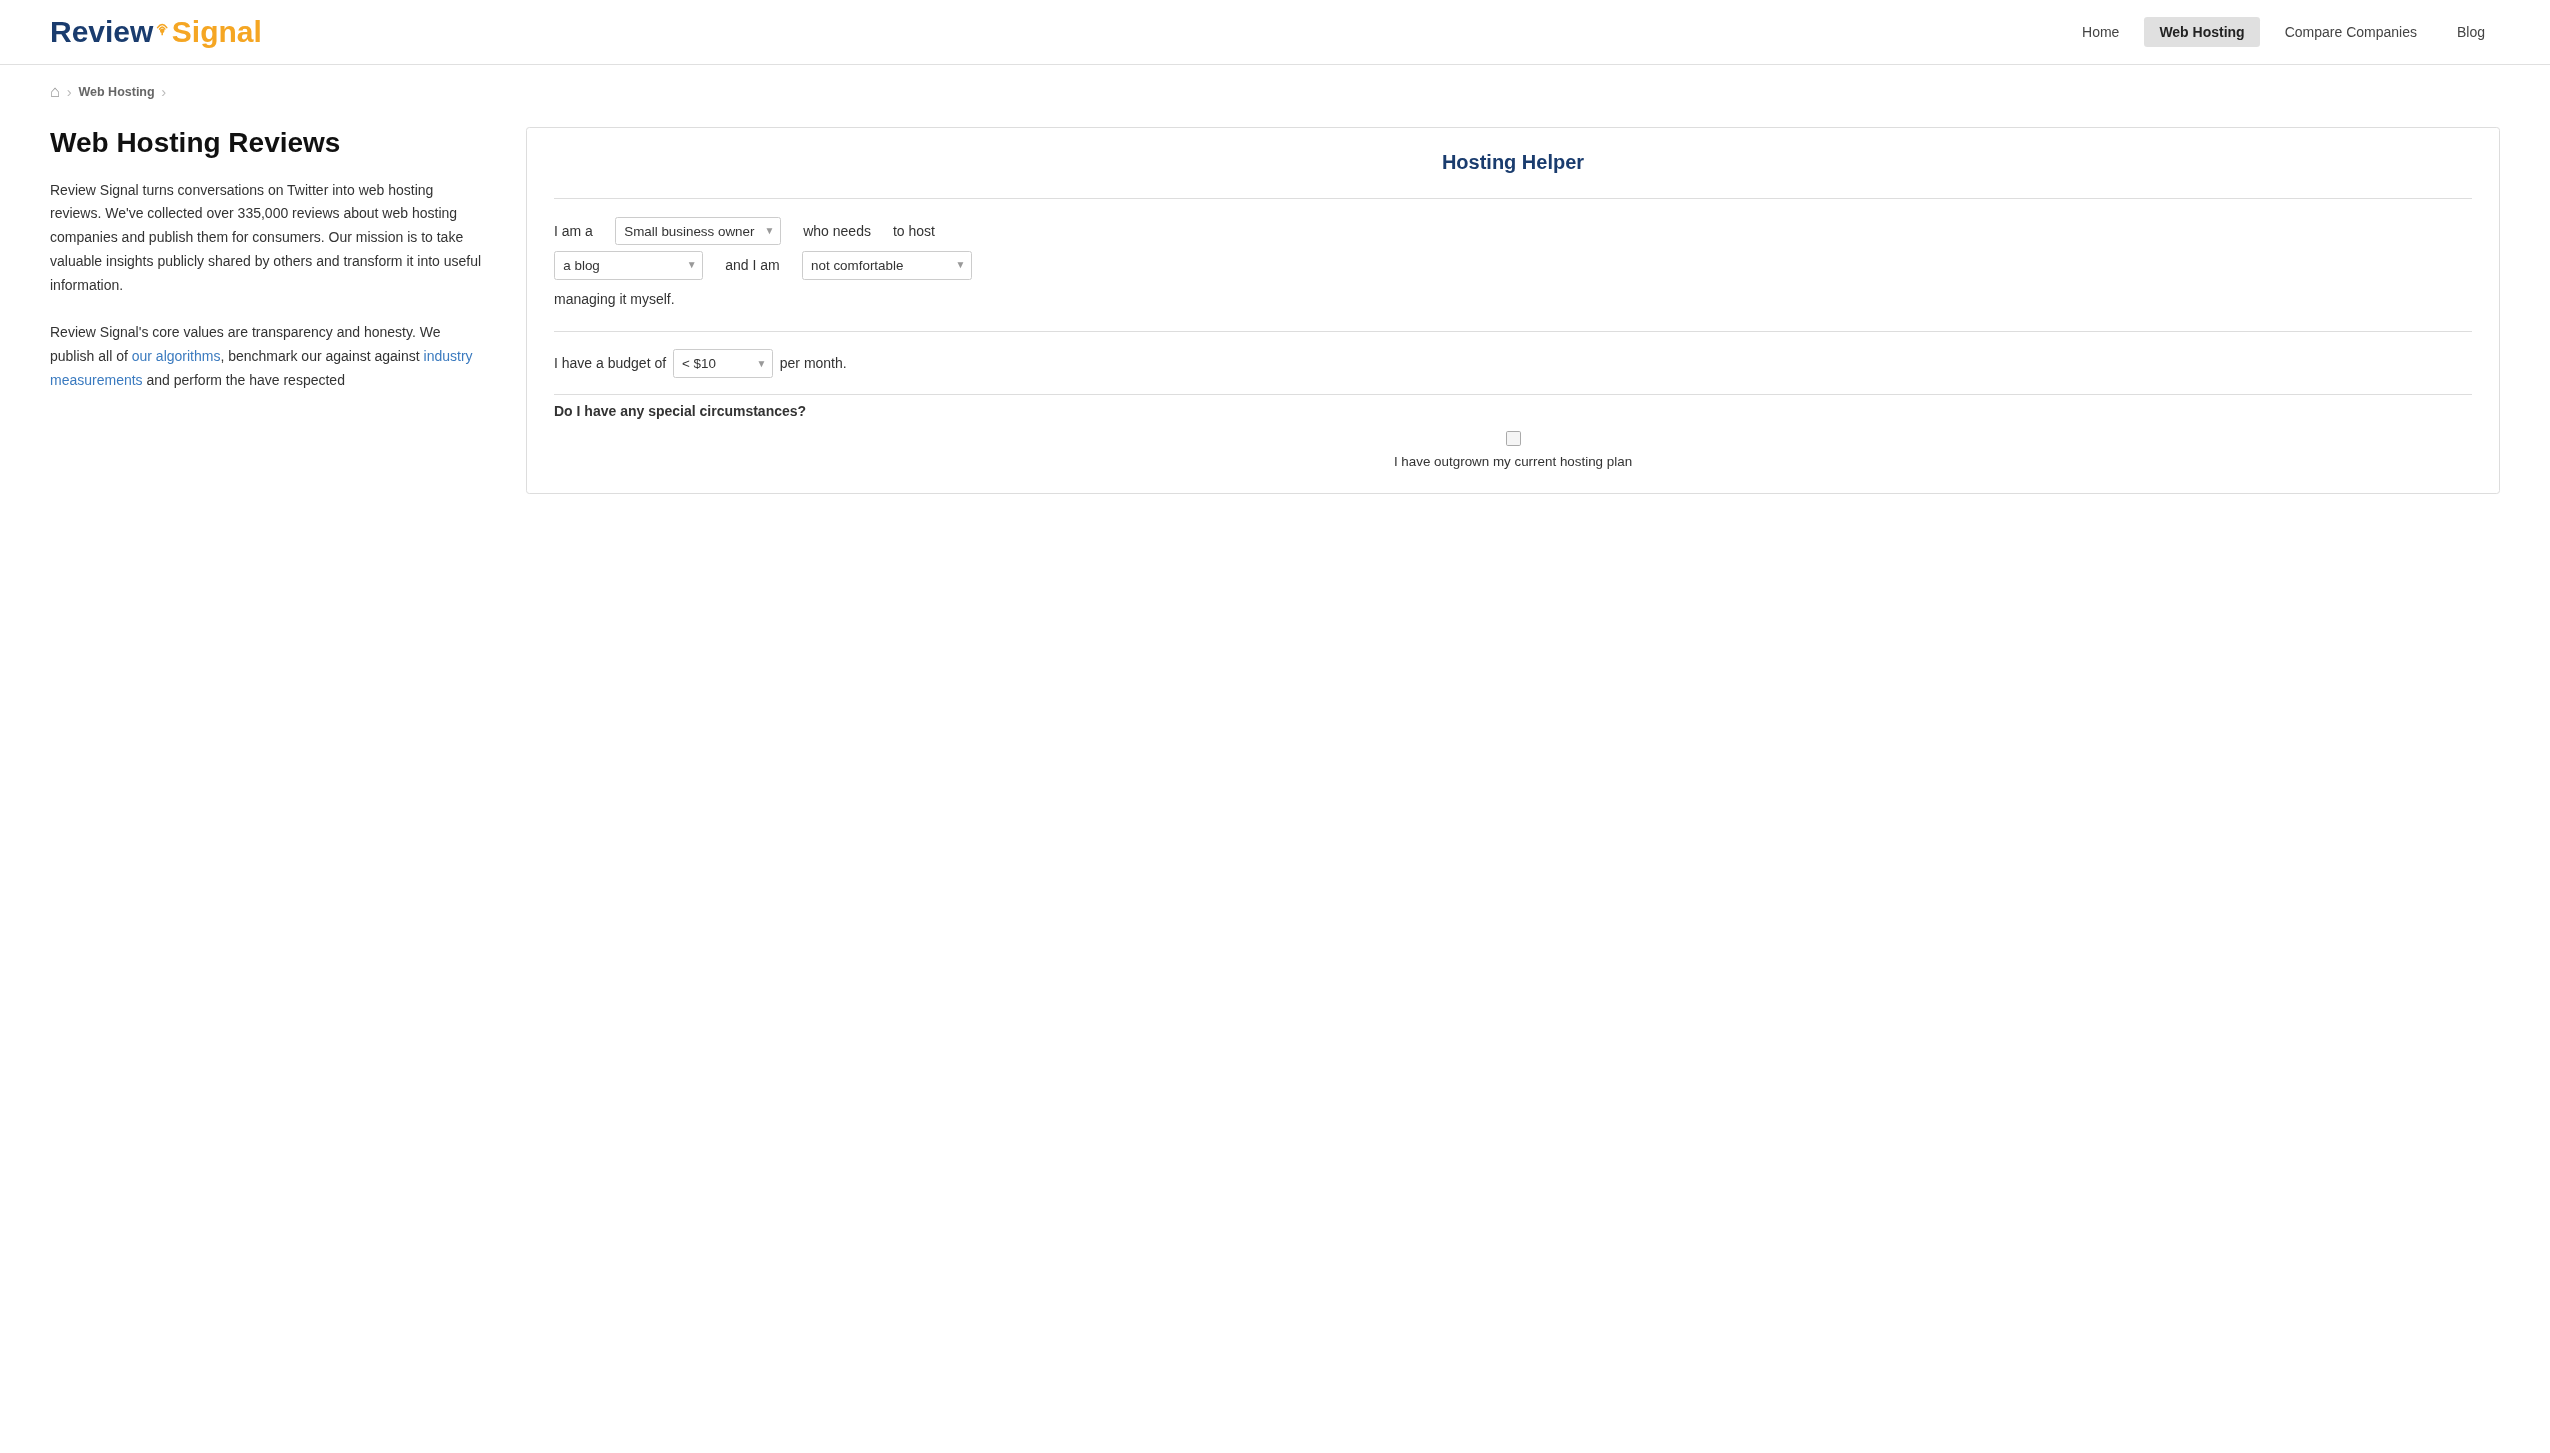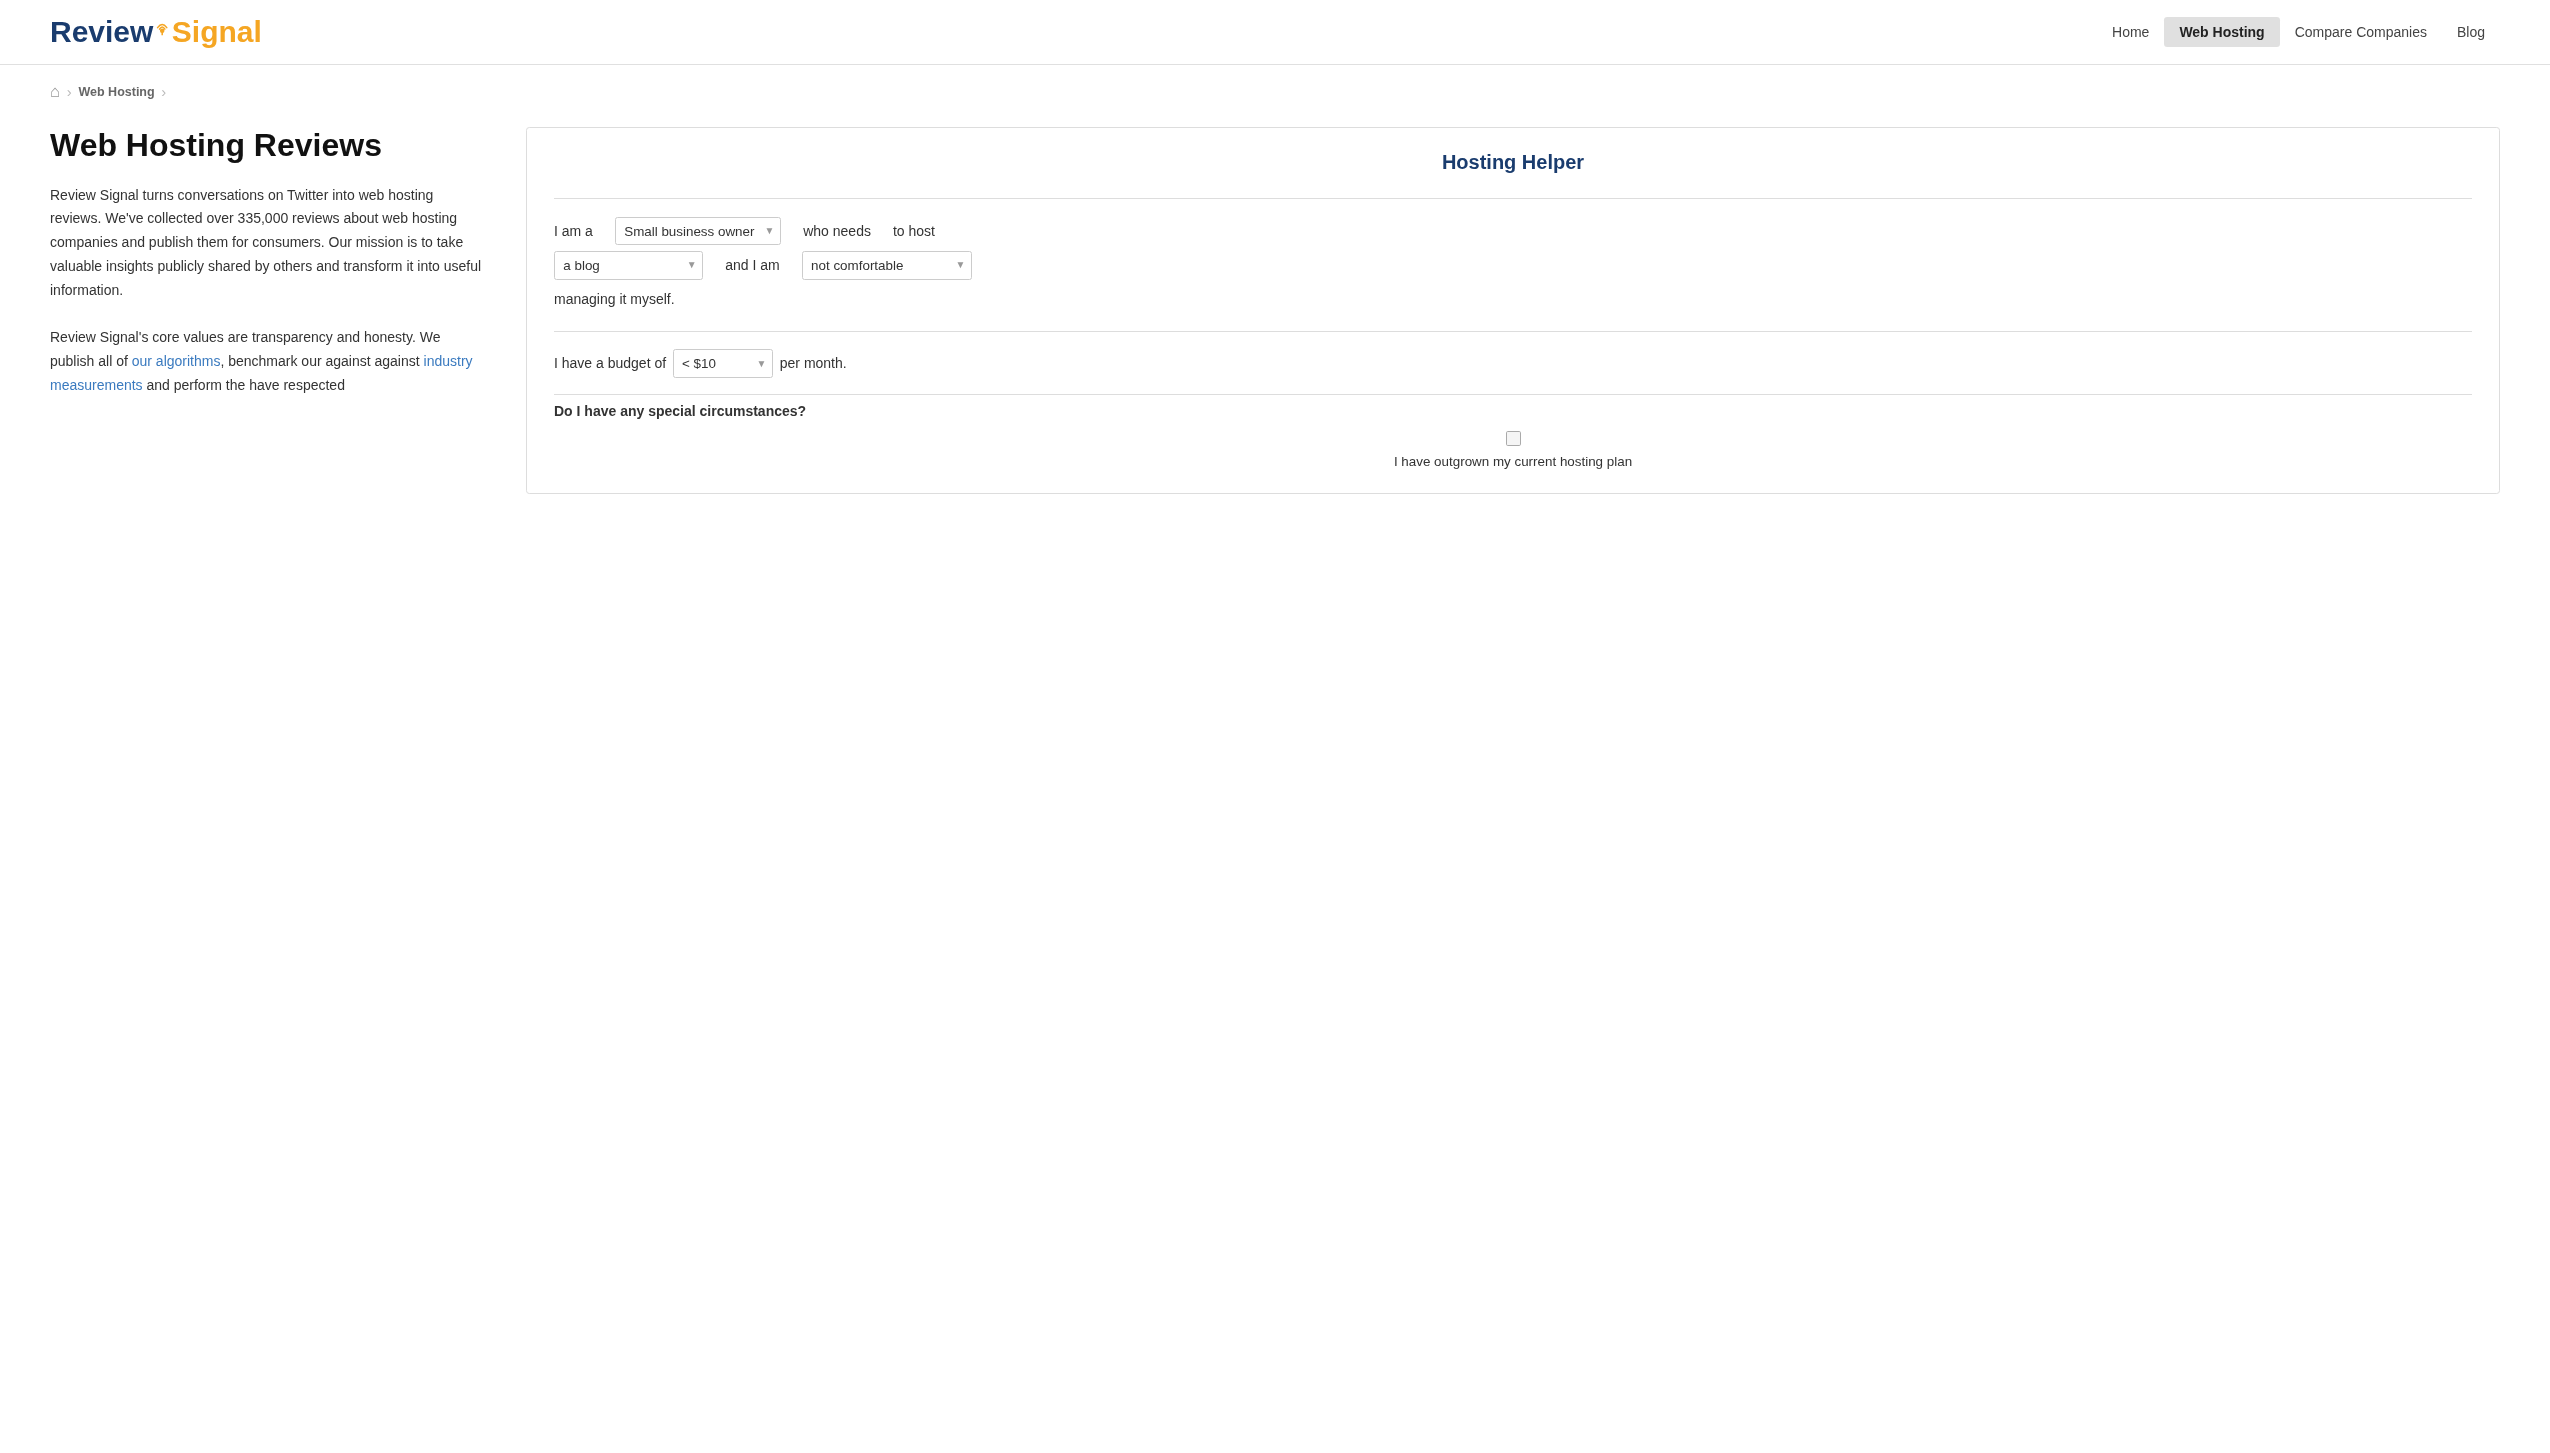--- a/index.html
+++ b/index.html
@@ -33,21 +33,21 @@
     .logo-icon {
       display: inline-block;
       width: 18.4px;
       height: 18.4px;
       position: relative;
       top: -3.3px;
     }
     nav {
       display: flex;
       align-items: center;
-      gap: 0;
+      gap: 10px;
     }
     .nav-item {
       padding: 6.7px 15px;
       font-size: 14px;
       color: #444;
       cursor: pointer;
       border-radius: 3.3px;
       text-decoration: none;
     }
     .nav-item.active {
@@ -85,21 +85,21 @@
       gap: 42px;
       align-items: flex-start;
     }
 
     
     .left-col {
       flex: 0 0 434px;
       max-width: 434px;
     }
     .page-title {
-      font-size: 32px;
+      font-size: 28px;
       font-weight: 900;
       color: #111;
       margin-bottom: 20px;
     }
     .description {
       font-size: 14px;
       line-height: 1.7;
       color: #333;
       margin-bottom: 23.4px;
     }

